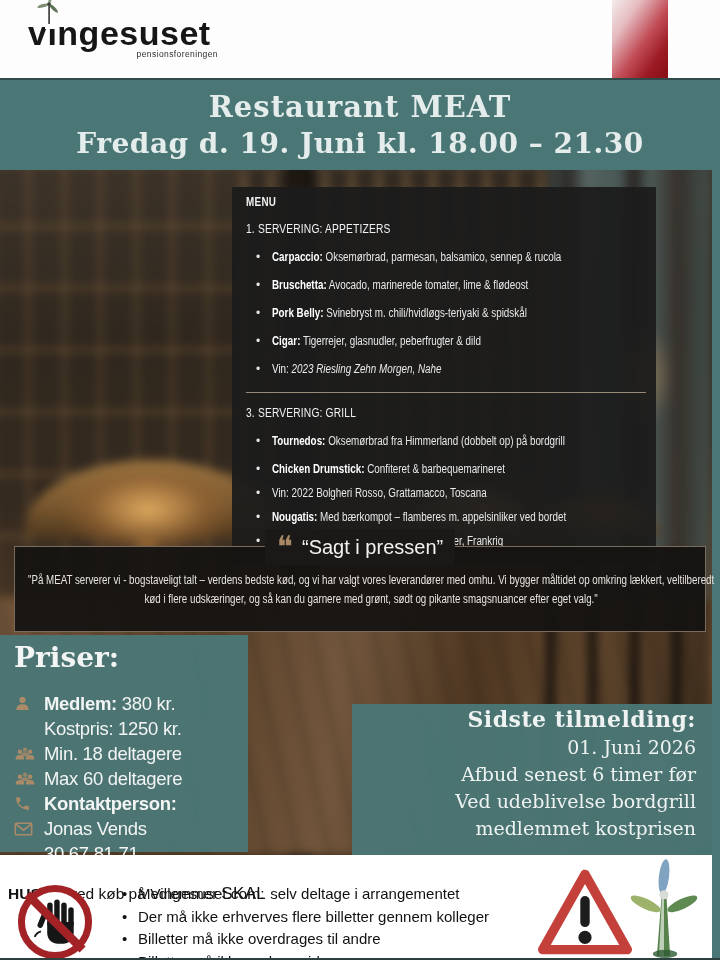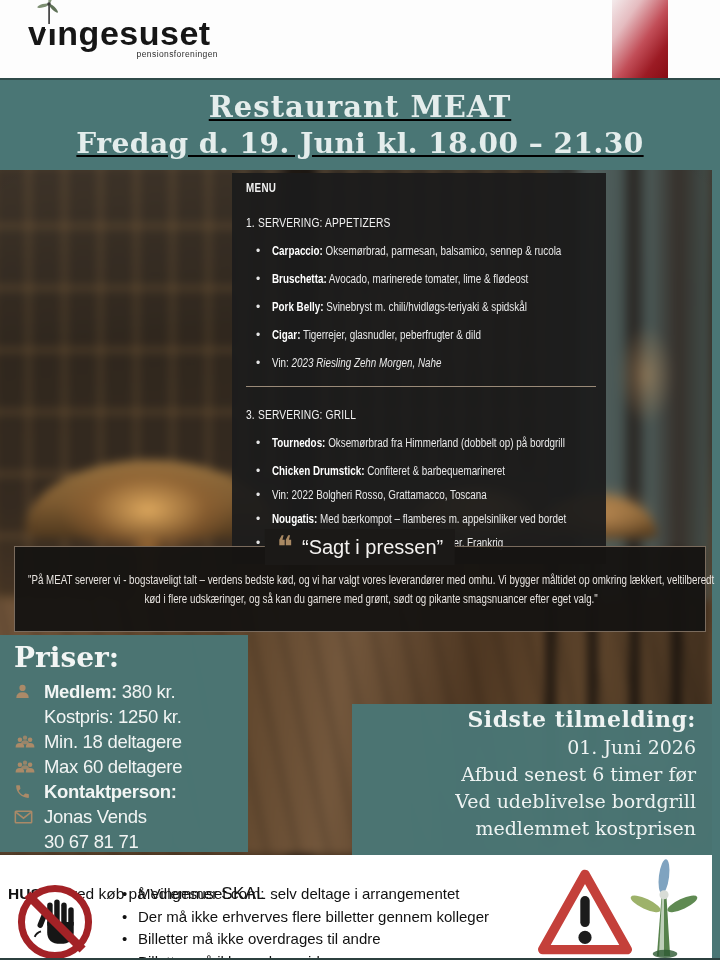--- a/index.html
+++ b/index.html
@@ -1,17 +1,17 @@
 <!DOCTYPE html>
 <html><head>
 <meta charset="utf-8">
 <style>
   html,body{margin:0;padding:0;background:#888;}
   .flyer{position:relative;width:720px;height:960px;margin:0 auto;background:#14b8a6;overflow:hidden;
-         font-family:"Liberation Sans",sans-serif;text-decoration:underline;}
+         font-family:"Liberation Sans",sans-serif;}
   
   .top-bar{position:relative;height:78px;background:#fdfdfd;border-bottom:2px solid #2f4a49;}
   .logo{position:absolute;left:28px;top:16px;}
   .logo-word{position:relative;font-weight:bold;font-size:34px;letter-spacing:.5px;color:#161616;
              font-family:"Liberation Sans",sans-serif;line-height:1;}
   .dot-cover{position:absolute;left:17px;top:2px;width:11px;height:11px;background:#fdfdfd;}
   .logo-turbine{position:absolute;left:8px;top:-24px;width:26px;height:34px;}
   .logo-tagline{font-size:8.5px;letter-spacing:.4px;color:#2e2e2e;text-align:right;width:190px;margin-top:-1px;}
   .ribbon{position:absolute;left:612px;top:0;width:56px;height:78px;
           background:linear-gradient(125deg,#f4ebec 0%,#e5bcc0 26%,#c24e58 55%,#9c1b24 78%,#870d14 100%);}
@@ -51,45 +51,45 @@
   .bg-floor{position:absolute;left:0;top:440px;width:720px;height:255px;background:
       repeating-linear-gradient(78deg,rgba(0,0,0,.28) 0 3px,transparent 3px 30px),
       linear-gradient(96deg,#70543a 0%,#5a4128 30%,#73573c 48%,#4e3722 66%,#64492e 82%,#3c2b1b 100%);}
   .bg-chairs{position:absolute;left:556px;top:390px;width:164px;height:295px;background:
       radial-gradient(ellipse 95px 26px at 92px 212px,rgba(214,196,176,.55),transparent 70%),
       radial-gradient(circle 15px at 122px 228px,rgba(168,42,42,.9),transparent 75%),
       repeating-linear-gradient(90deg,rgba(14,11,9,.85) 0 9px,rgba(62,46,30,.2) 9px 42px);}
   .bg-vignette{position:absolute;inset:0;background:radial-gradient(ellipse 120% 100% at 50% 45%,transparent 58%,rgba(0,0,0,.38) 100%);}
   .photo-edge{position:absolute;right:0;top:0;bottom:0;width:8px;background:#4a7675;}
   
-  .menu-box{position:absolute;left:232px;top:3px;width:374px;box-sizing:border-box;
+  .menu-box{position:absolute;left:232px;top:17px;width:424px;box-sizing:border-box;
             background:rgba(28,28,28,.94);color:#f2f2f2;padding:8px 10px 14px 14px;}
   .cond{display:inline-block;transform:scaleX(.82);transform-origin:0 50%;white-space:nowrap;}
   .menu-label{font-size:12px;font-weight:bold;letter-spacing:.4px;}
-  .menu-section-title{font-size:12.5px;margin-top:21px;letter-spacing:.2px;}
+  .menu-section-title{font-size:12.5px;margin-top:13px;letter-spacing:.2px;}
   .menu-item{position:relative;margin-top:14px;padding-left:26px;font-size:12px;}
   .menu-item.tight{margin-top:10px;}
   .menu-item::before{content:"•";position:absolute;left:10px;top:0;color:#e5e5e5;}
   .mi-name{font-weight:bold;color:#fff;}
   .mi-desc{color:#e9e9e9;}
   .mi-desc.italic{font-style:italic;}
   .menu-sep{border:none;border-top:1px solid #9a8a78;margin:16px 0 2px 0;}
   
   .press-box{position:absolute;left:14px;right:14px;top:376px;height:84px;
              background:rgba(22,20,18,.96);border:1px solid #7a6b5d;}
   .press-head{position:absolute;top:-18px;left:50%;transform:translateX(-50%);height:36px;
               background:#1b1917;padding:0 12px;display:flex;align-items:center;gap:9px;}
   .press-quote-icon{color:#a98963;font-size:30px;line-height:1;font-family:"DejaVu Sans",sans-serif;}
   .press-title{color:#f4f2f0;font-size:20px;white-space:nowrap;}
   .press-quote{margin:24px auto 0 auto;width:128%;transform:scaleX(.78);transform-origin:6% 0;
                text-align:center;font-size:12.5px;line-height:19px;color:#e8e4e0;}
   
   .prices-box{position:absolute;left:0;top:465px;width:248px;height:217px;box-sizing:border-box;
               background:rgba(74,118,117,.97);color:#f2f5f4;padding:6px 8px 6px 14px;}
-  .prices-title{font-family:"DejaVu Serif",serif;font-weight:bold;font-size:28px;line-height:34px;margin-bottom:4px;}
+  .prices-title{font-family:"DejaVu Serif",serif;font-weight:bold;font-size:28px;line-height:34px;margin-bottom:16px;}
   .price-row{display:flex;align-items:center;height:25px;font-size:18.5px;letter-spacing:-.3px;}
   .price-ico{width:30px;flex:0 0 30px;display:flex;align-items:center;}
   .price-ico svg{display:block;}
   .pr-bold{font-weight:bold;}
   
   .deadline-box{position:absolute;left:352px;right:0;top:534px;bottom:0;box-sizing:border-box;
                 background:rgba(74,118,117,.97);color:#eef3f2;text-align:right;
                 padding:0 24px 0 10px;font-family:"DejaVu Serif",serif;}
   .deadline-title{font-weight:bold;font-size:22px;line-height:30px;letter-spacing:.5px;}
   .deadline-line{font-size:19px;line-height:27px;}

